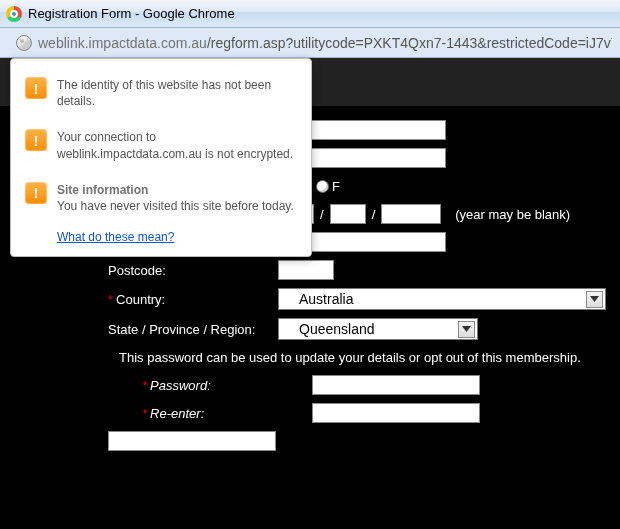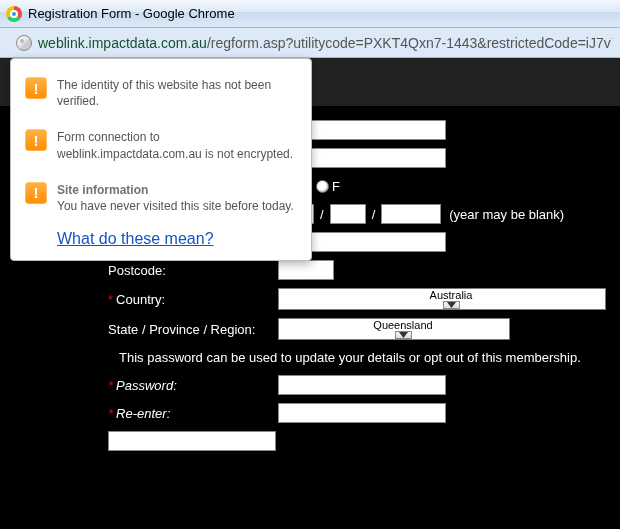--- a/index.html
+++ b/index.html
@@ -49,21 +49,21 @@
     position: relative;
     flex: 0 0 16px;
   }
   .globe-icon::before {
     content:""; position:absolute; left:3px; top:3px; width:4px; height:4px;
     background:#bbb; border-radius:50%;
   }
   .url-text {
     font-size: 14px; color: #555; white-space: nowrap; overflow: hidden;
   }
-  .url-text .host { color: #14532d; }
+  .url-text .host { color: #737373; }
 
   
   .sec-popup {
     position: absolute;
     left: 10px; top: 58px;
     width: 302px;
     background: #fff;
     border: 1px solid #bcbcbc;
     border-radius: 4px;
     box-shadow: 0 3px 10px rgba(0,0,0,0.3);
@@ -84,21 +84,21 @@
     color:#fff; font-weight:bold; font-size:15px;
     box-shadow: inset 0 0 0 1px rgba(255,255,255,0.3);
   }
   .sec-text { color:#555; line-height: 1.35; font-size:12px; }
   .sec-text b { color:#737373; }
   .sec-link {
     display:block;
     padding: 6px 14px 2px 46px;
     color: #1155cc;
     text-decoration: underline;
-    font-size: 16px;
+    font-size: 12px;
   }
 
   
   .page {
     position: absolute;
     top: 58px; left: 0; right: 0; bottom: 0;
     background: #000;
   }
   .darkbar {
     height: 48px;
@@ -130,41 +130,41 @@
   }
   .finput.short { width: 56px; }
   .finput.tiny { width: 36px; }
   .finput.med { width: 60px; }
   .radio {
     width: 13px; height: 13px; border-radius:50%;
     background: radial-gradient(circle at 40% 40%, #fff 50%, #ccc 60%);
     border:1px solid #777;
     display:inline-block; vertical-align:middle; margin-right:3px;
   }
-  .hint { color:#fff; margin-left: 8px; font-size:13px;text-align:center; }
+  .hint { color:#fff; margin-left: 14px; font-size:13px;text-align:center; }
   .slash { color:#fff; margin: 0 6px; }
   .select {
     height: 22px; background:#fff; border:1px solid #7a7a7a;
     display:flex; align-items:center; justify-content:space-between;
-    padding: 0 2px 0 20px; color:#000; font-size:11px;flex-direction:column;
+    padding: 0 2px 0 20px; color:#000; font-size:14px;
   }
   .select.wide { width: 328px; }
-  .select.medsel { width: 232px; }
+  .select.medsel { width: 200px; }
   .dd-btn {
     width: 17px; height: 17px;
     background: linear-gradient(to bottom,#f6f6f6,#dcdcdc);
     border:1px solid #8a8a8a;
     display:flex; align-items:center; justify-content:center;
   }
   .dd-btn svg { display:block; }
   .note {
     padding: 6px 10px 6px 119px;
     color:#fff; font-size:13px;
   }
-  .italic { font-style: italic; }
+  .italic { font-style: italic; margin-left: 34px; }
 </style>
 </head>
 <body>
 
 <div class="titlebar">
   <span class="chrome-icon"></span>
   <span>Registration Form - Google Chrome</span>
 </div>
 
 <div class="addrbar">
@@ -262,26 +262,26 @@
     <div class="frow">
       <div class="finput"></div>
     </div>
 
   </div>
 </div>
 
 <div class="sec-popup">
   <div class="sec-row">
     <div class="warn-icon">!</div>
-    <div class="sec-text">The identity of this website has not been verified.</div>
+    <div class="sec-text">The identity of this website has not been details.</div>
   </div>
   <div class="sec-row">
     <div class="warn-icon">!</div>
     <div class="sec-text">
-      <span>Form connection to </span><span>weblink.impactdata.com.au is not encrypted.</span>
+      <span>Your connection to </span><span>weblink.impactdata.com.au is not encrypted.</span>
     </div>
   </div>
   <div class="sec-row">
     <div class="warn-icon">!</div>
     <div class="sec-text">
       <b>Site information</b><br>
       <span>You have never visited this site before today.</span>
     </div>
   </div>
   <a href="#" class="sec-link">What do these mean?</a>

